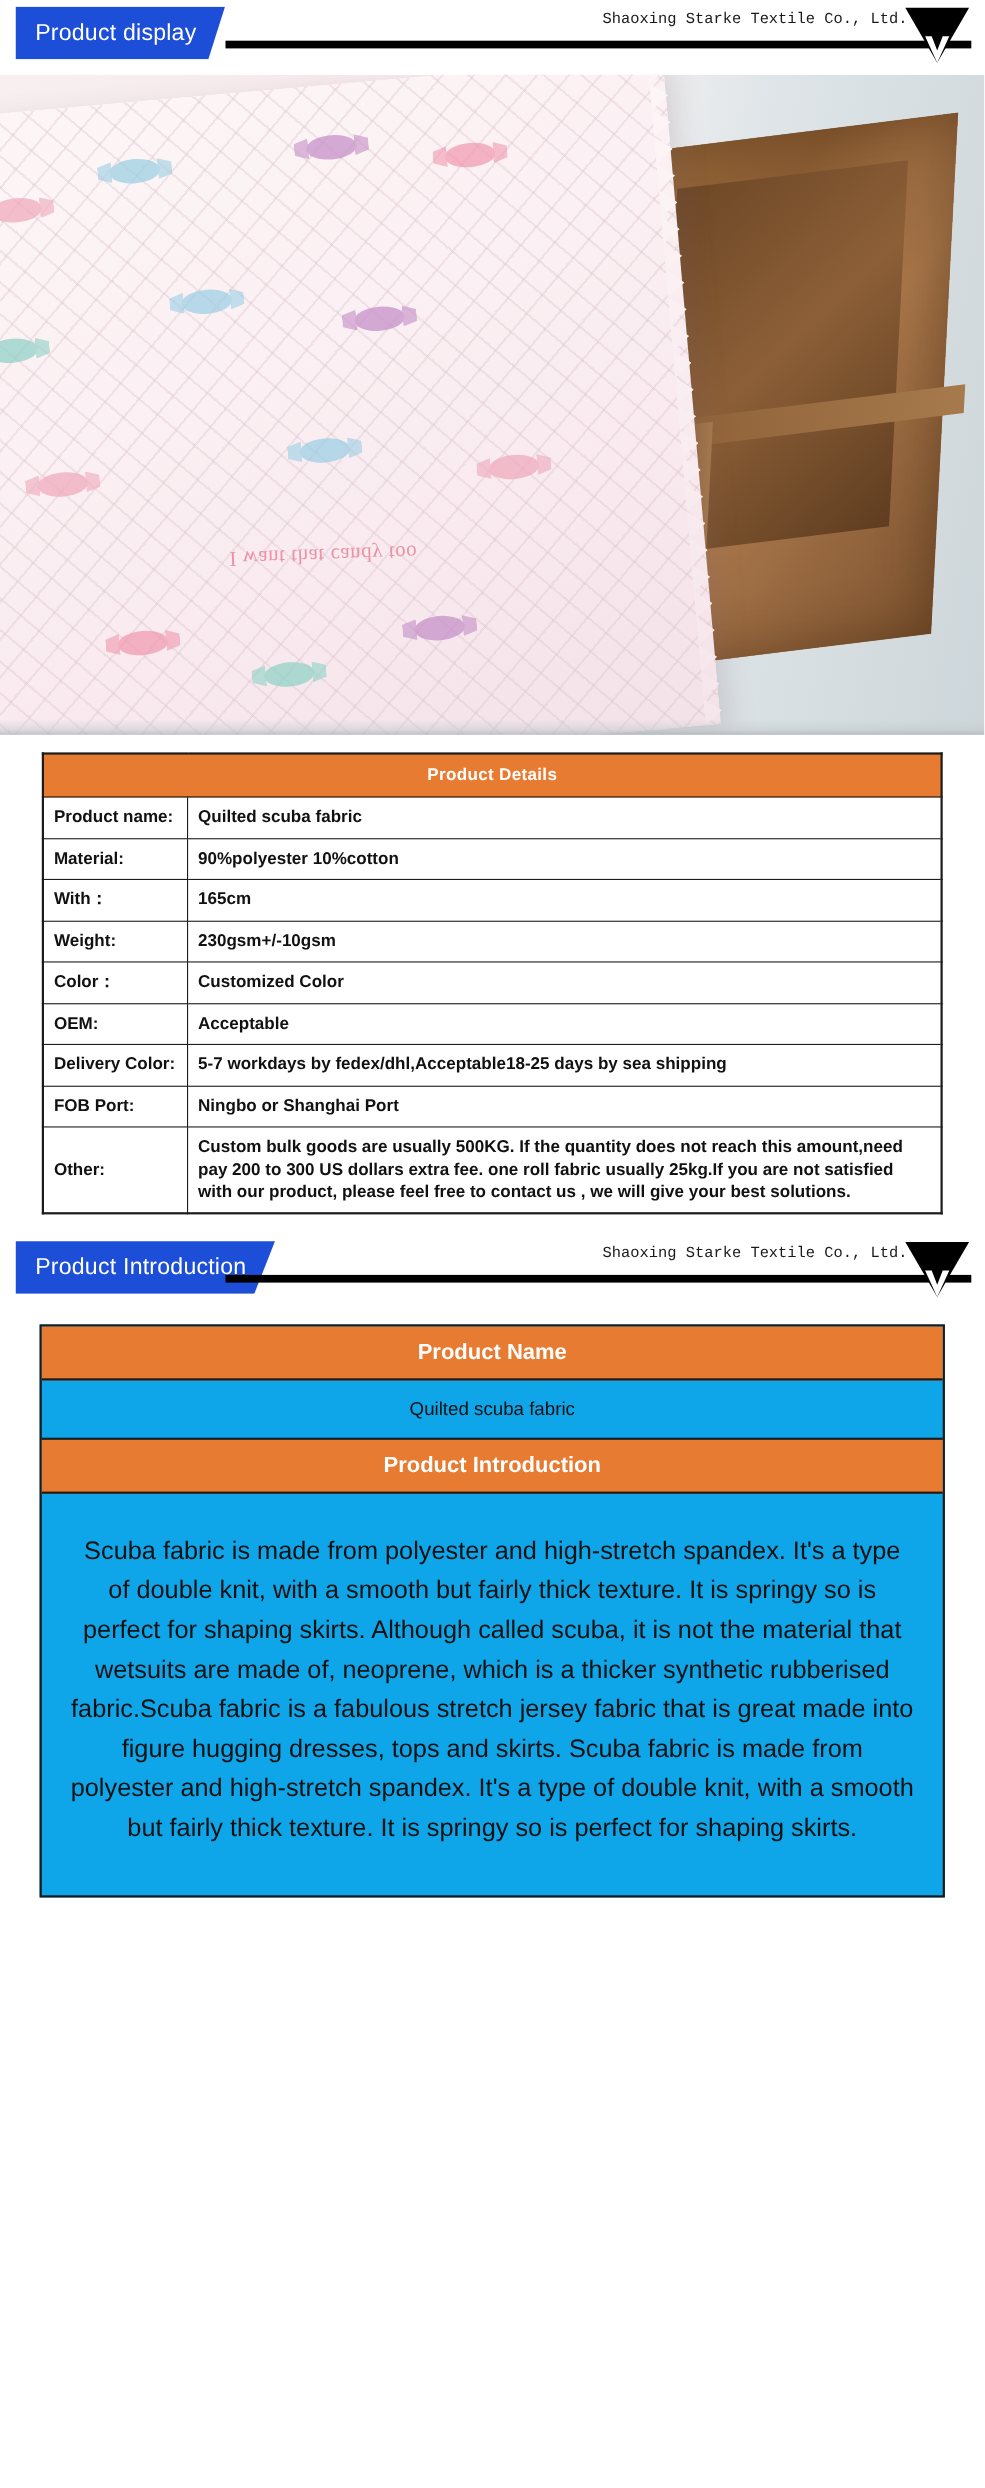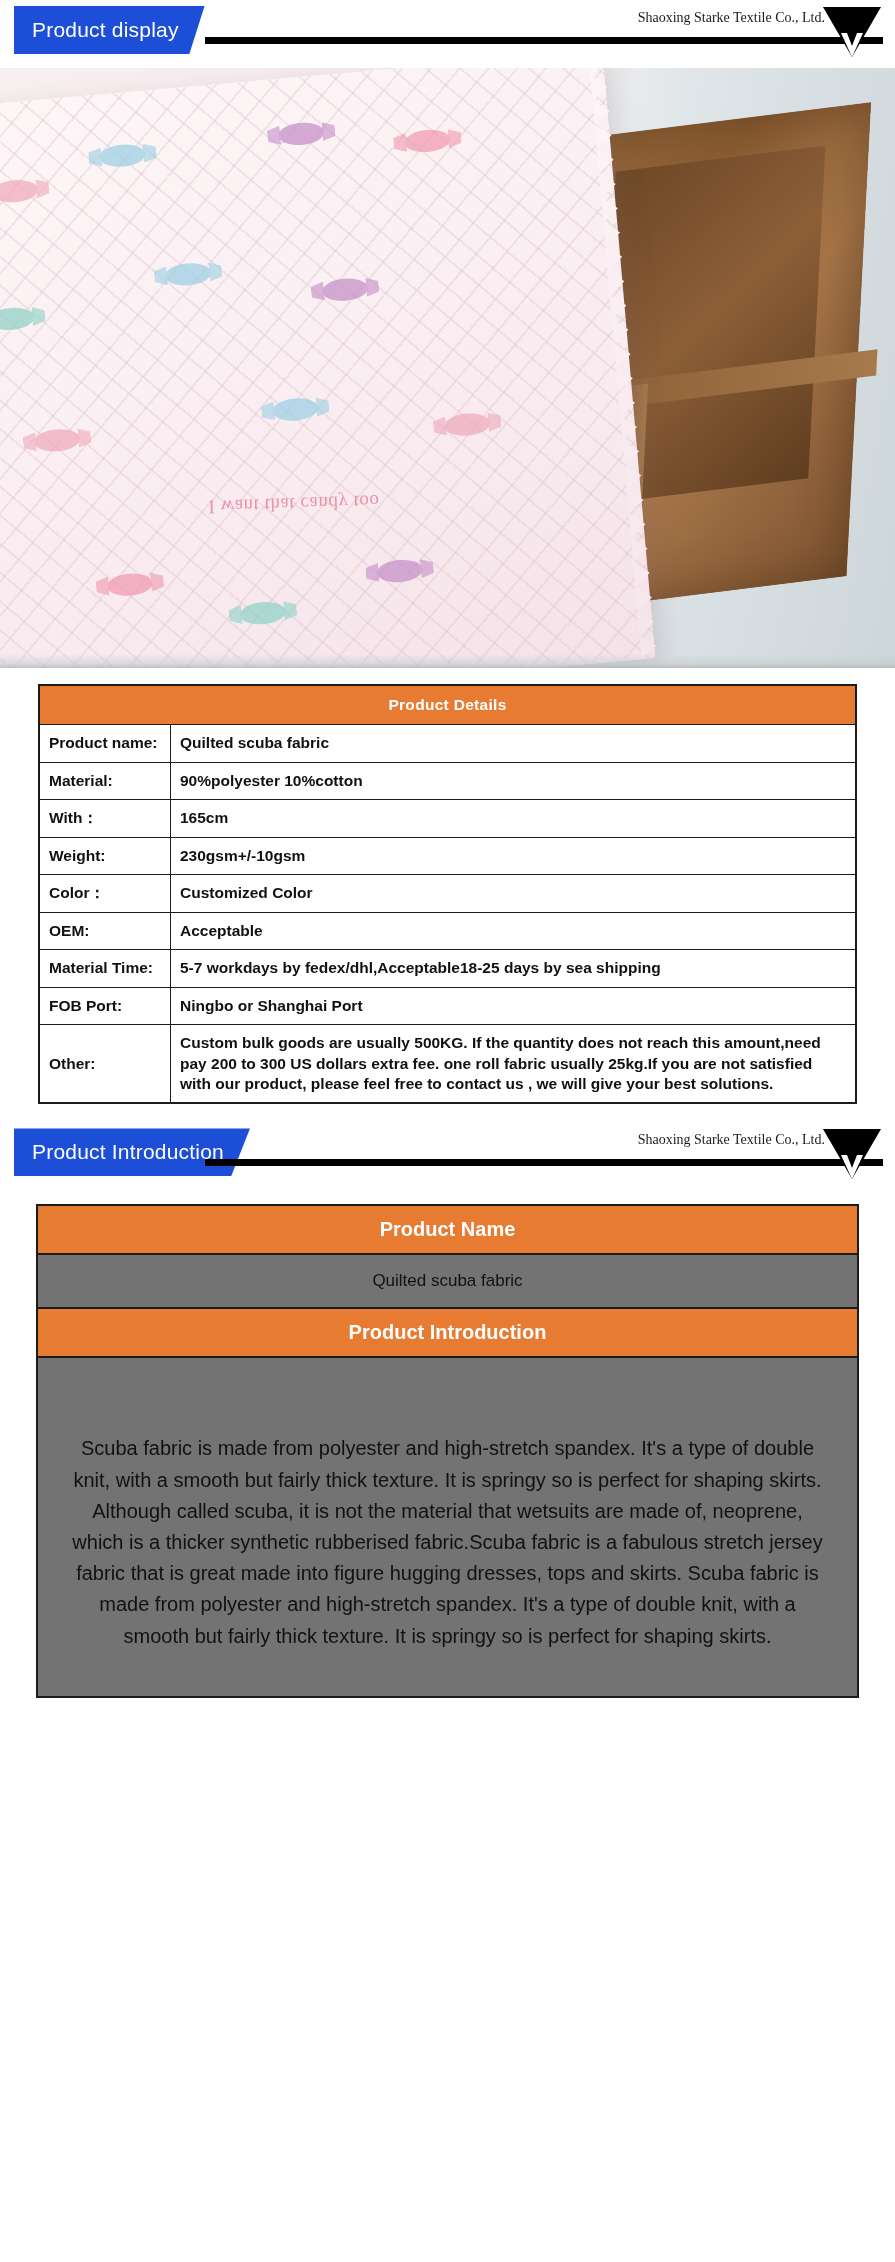--- a/index.html
+++ b/index.html
@@ -42,21 +42,21 @@
     left: 205px;
     right: 12px;
     top: 37px;
     height: 7px;
     background: #000000;
   }
   .banner-company {
     position: absolute;
     right: 70px;
     top: 10px;
-    font-family: Liberation Serif, serif;
+    font-family: Liberation Mono, monospace;
     font-size: 14px;
     color: #1a1a1a;
     white-space: nowrap;
   }
   .banner-mark {
     position: absolute;
     right: 12px;
     top: 5px;
     width: 62px;
     height: 60px;
@@ -190,45 +190,44 @@
     padding: 9px 6px !important;
     letter-spacing: 0.3px;
   }
   .lbl-cell { width: 112px; }
 
   
   .intro-shell {
     width: 819px;
     margin: 14px auto 0 auto;
     border: 2px solid #1b1b1b;
-    background: #737373;
+    background: #0ea5e9;
   }
   .intro-bar {
     background: #E87B32;
     color: #ffffff;
     text-align: center;
     font-size: 20px;
     font-weight: bold;
     padding: 12px 6px;
     border-bottom: 2px solid #1b1b1b;
   }
   .intro-value {
     text-align: center;
     font-size: 17px;
     padding: 16px 6px;
     border-bottom: 2px solid #1b1b1b;
     color: #111;
   }
   .intro-body {
     text-align: center;
-    font-size: 20px;
+    font-size: 23px;
     line-height: 1.56;
     padding: 34px 26px 44px 26px;
     color: #111;
-    margin-top: 41px;
   }
   .spacer-sm { height: 18px; }
 </style>
 </head>
 <body>
 
 <div class="banner">
   <div class="banner-tab">Product display</div>
   <div class="banner-rule"></div>
   <div class="banner-company">Shaoxing Starke Textile Co., Ltd.</div>
@@ -295,21 +294,21 @@
     </tr>
     <tr>
       <td class="lbl-cell">Color：</td>
       <td>Customized Color</td>
     </tr>
     <tr>
       <td class="lbl-cell">OEM:</td>
       <td>Acceptable</td>
     </tr>
     <tr>
-      <td class="lbl-cell">Material Time:</td>
+      <td class="lbl-cell">Delivery Color:</td>
       <td>5-7 workdays by fedex/dhl,Acceptable18-25 days by sea shipping</td>
     </tr>
     <tr>
       <td class="lbl-cell">FOB Port:</td>
       <td>Ningbo or Shanghai Port</td>
     </tr>
     <tr>
       <td class="lbl-cell">Other:</td>
       <td>Custom bulk goods are usually 500KG. If the quantity does not reach this amount,need pay 200 to 300 US dollars extra fee. one roll fabric usually 25kg.If you are not satisfied with our product, please feel free to contact us , we will give your best solutions.</td>
     </tr>

